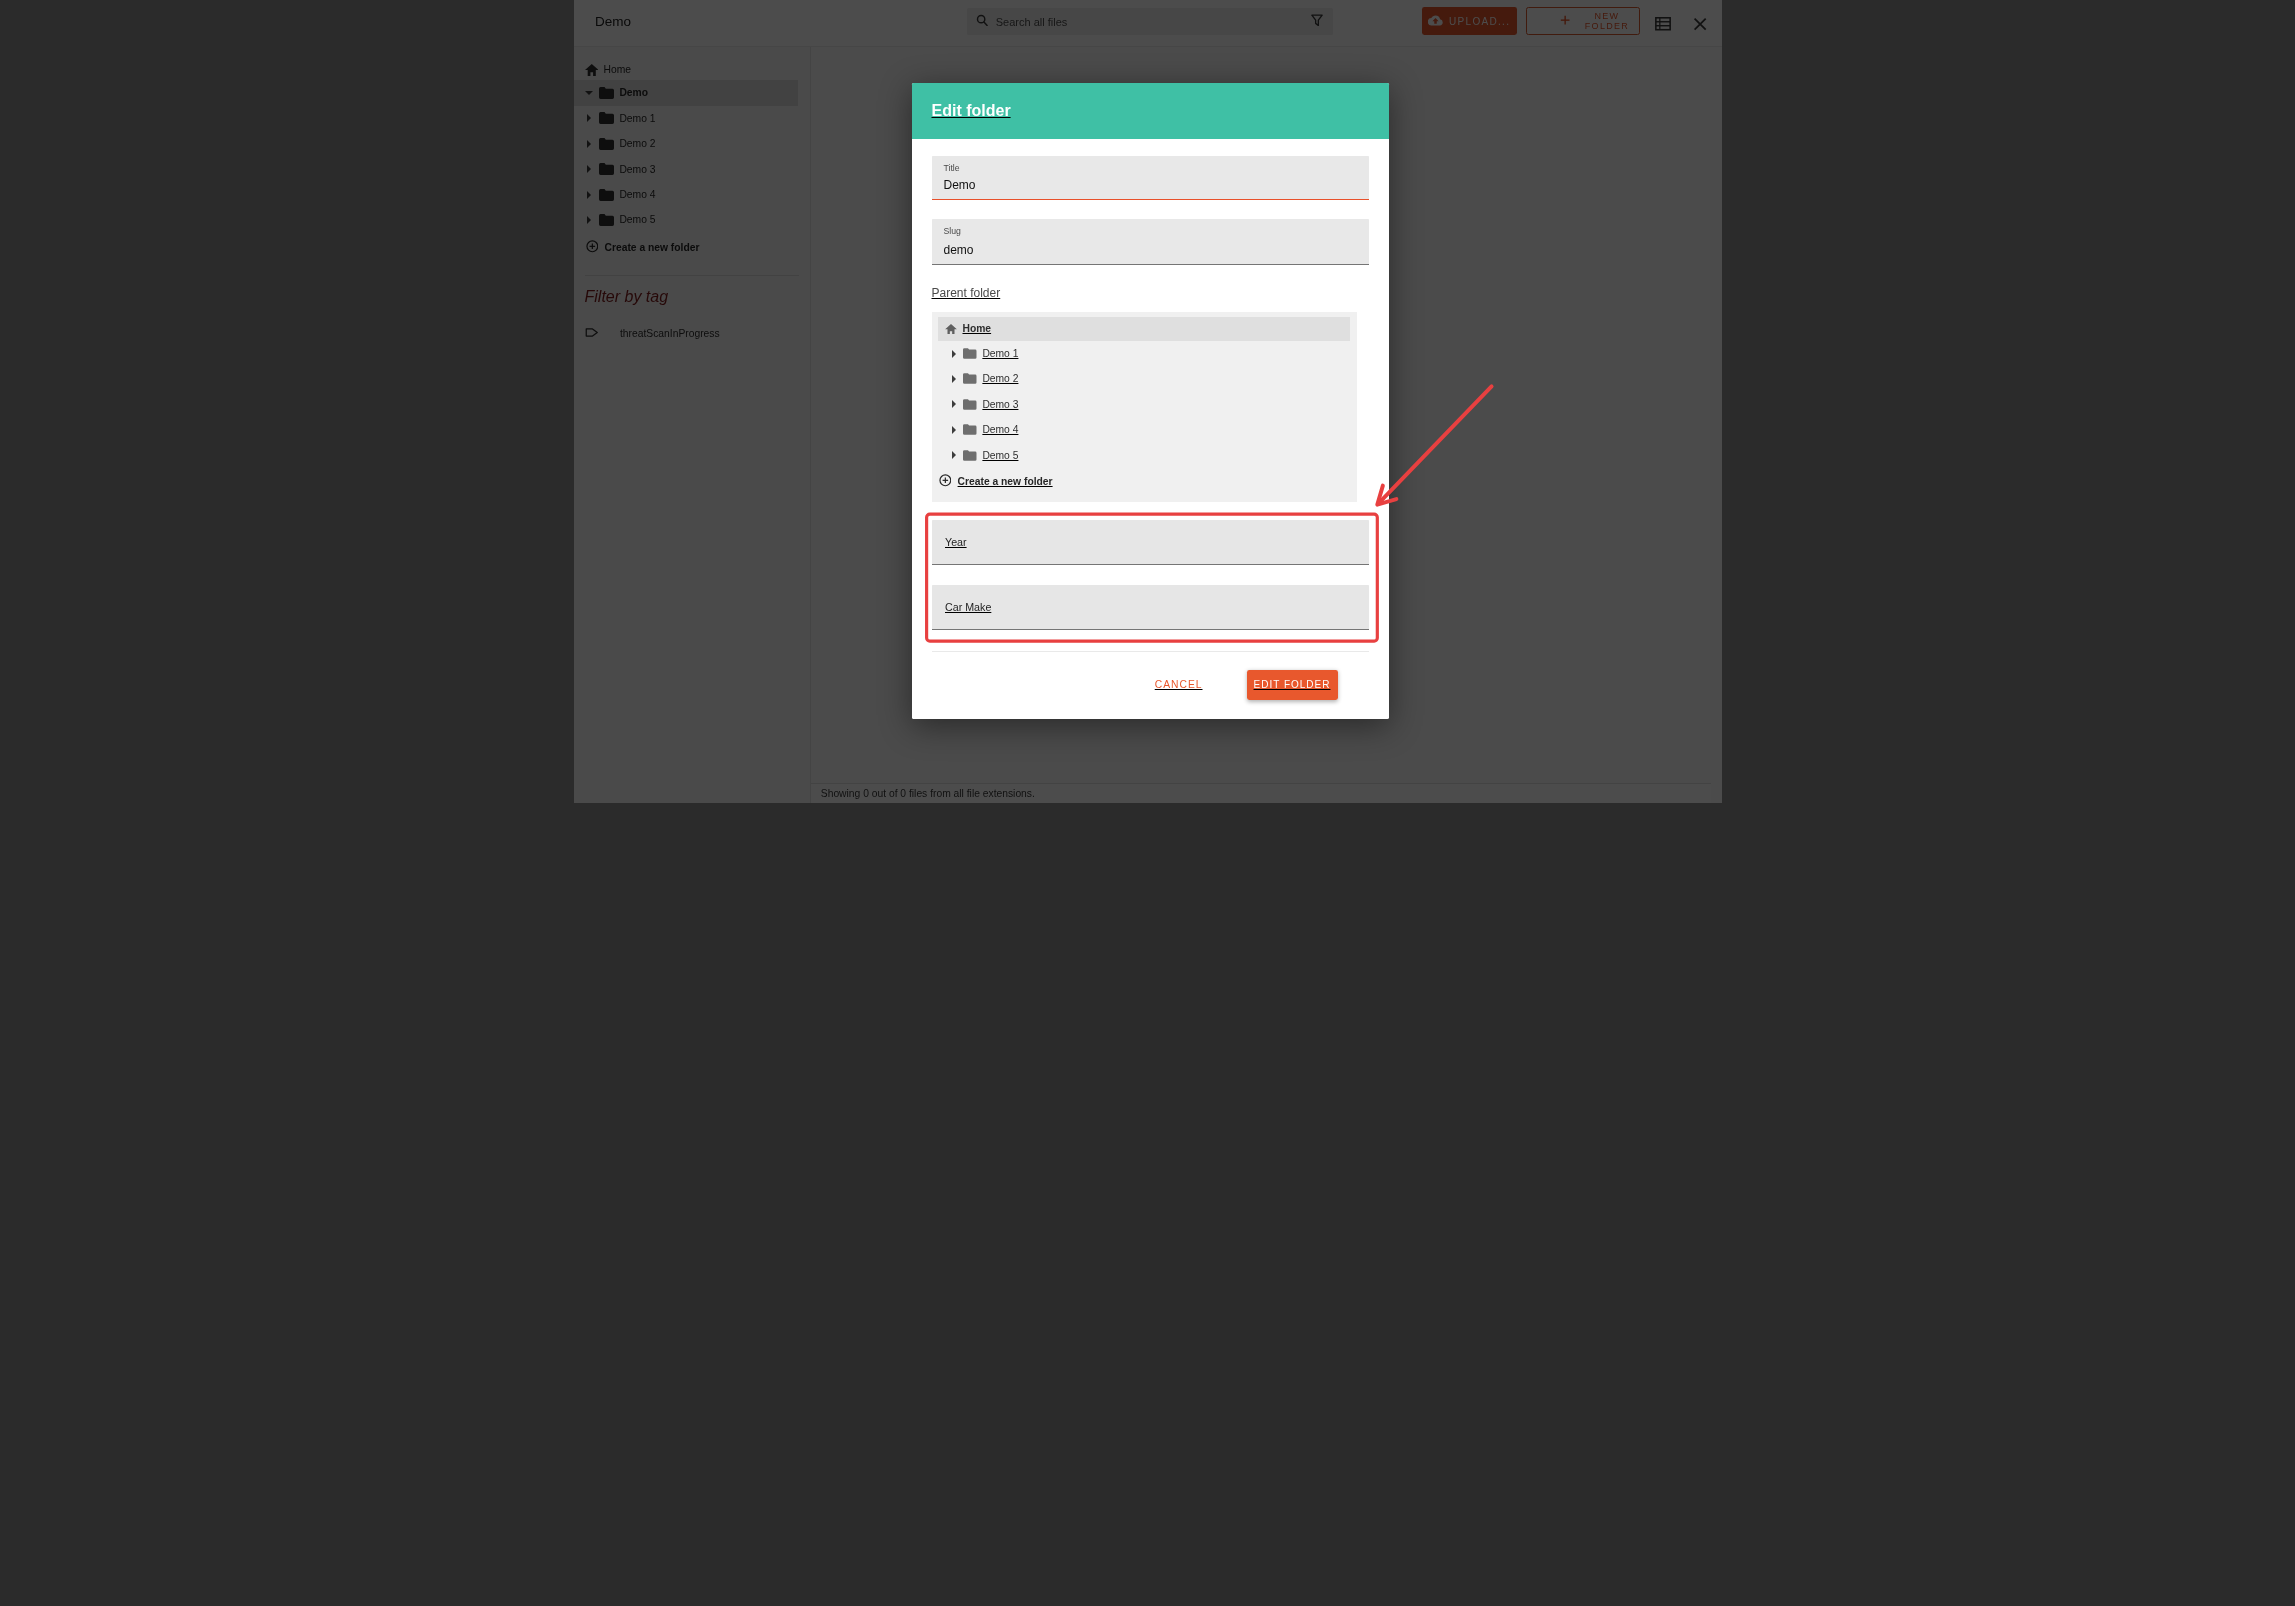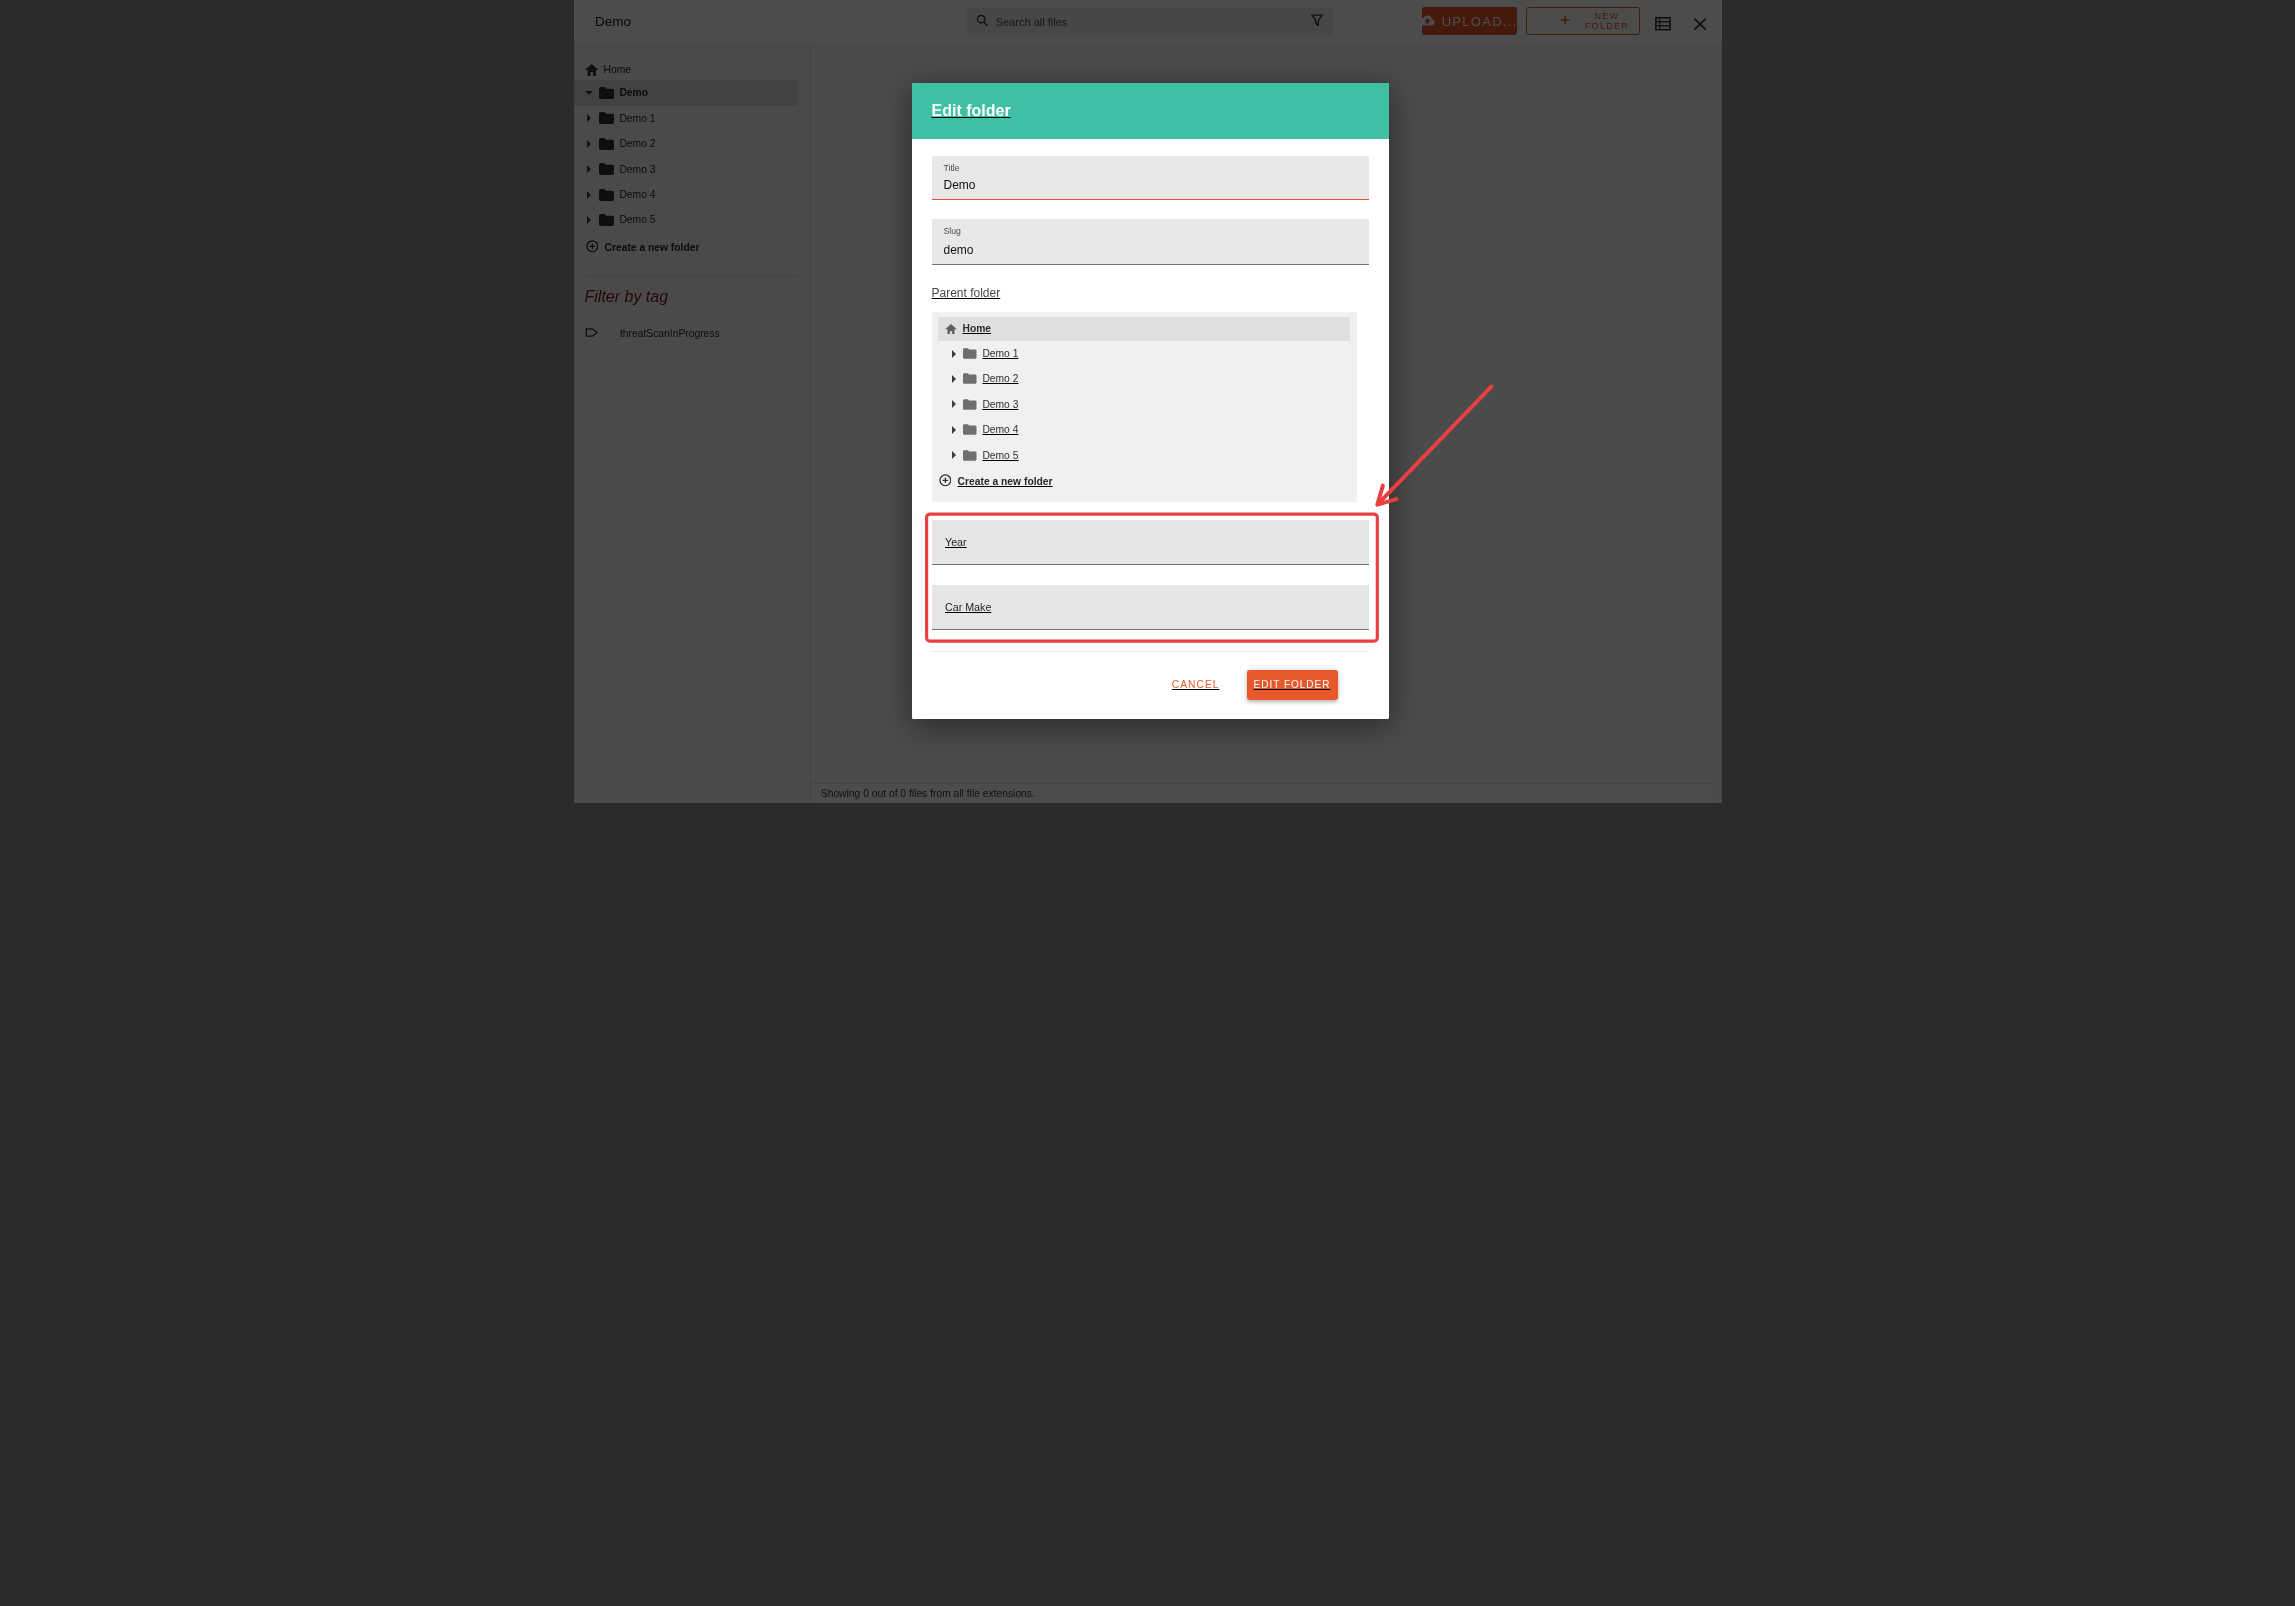--- a/index.html
+++ b/index.html
@@ -6,21 +6,21 @@
   html,body { background:#2b2b2b; }
   body { font-family:"Liberation Sans", sans-serif; }
   .app { position:relative; width:1148px; height:803px; background:#ffffff; overflow:hidden; margin:0 auto; }
 
   
   .header { position:absolute; top:0; left:0; right:0; height:47px; background:#ffffff; border-bottom:0.8px solid #ececec; z-index:1; }
   .app-title { position:absolute; left:21.4px; top:13.5px; font-size:13.5px; color:#222; }
   .searchbar { position:absolute; left:393px; top:8px; width:366px; height:27px; background:#ededed; border-radius:1.6px; display:flex; align-items:center; padding:0 9.5px; }
   .searchbar input { flex:1; border:none; background:transparent; outline:none; font-size:11px; color:#333; font-family:"Liberation Sans",sans-serif; margin-left:7.1px; }
   .searchbar input::placeholder { color:#4f4f4f; opacity:1; }
-  .btn-upload { position:absolute; left:848px; top:7.1px; width:95px; height:28px; background:#e8582d; color:#fff; border:none; border-radius:2.4px; font-size:13px; letter-spacing:1.3px; display:flex; align-items:center; justify-content:center; gap:6.3px; cursor:pointer; font-family:"Liberation Sans",sans-serif; }
+  .btn-upload { position:absolute; left:848px; top:7.1px; width:95px; height:28px; background:#e8582d; color:#fff; border:none; border-radius:2.4px; font-size:10px; letter-spacing:1.3px; display:flex; align-items:center; justify-content:center; gap:6.3px; cursor:pointer; font-family:"Liberation Sans",sans-serif; }
   .btn-newfolder { position:absolute; left:952px; top:7.1px; width:114px; height:28px; background:transparent; color:#e8582d; border:0.8px solid #d95a30; border-radius:2.4px; font-size:9px; letter-spacing:1.3px; display:flex; align-items:center; justify-content:center; gap:5.6px; cursor:pointer; font-family:"Liberation Sans",sans-serif;padding-left:33px; }
   .hdr-icon { position:absolute; top:15px; width:17.5px; height:17.5px; display:flex; align-items:center; justify-content:center; cursor:pointer; }
   .hdr-icon.list { left:1081px; }
   .hdr-icon.close { left:1118px; }
 
   
   .sidebar { position:absolute; top:47px; left:0; bottom:0; width:237px; background:#f7f7f7; border-right:0.8px solid #e3e3e3; z-index:1; }
   .srow { display:flex; align-items:center; height:25.4px; padding-left:11px; font-size:10.3px; color:#2a2a2a; cursor:pointer; }
   .srow.home { height:20.6px; margin-top:12.7px; }
   .srow.selected { background:#dcdcdc; margin-right:12px; font-weight:bold; }
@@ -54,21 +54,21 @@
   .tree-panel { margin-top:12px; width:425px; height:190px; background:#f0f0f0; padding:4.8px 6.3px; overflow:hidden; }
   .trow { display:flex; align-items:center; height:25.4px; font-size:10.3px; color:#2e2e2e; cursor:pointer; }
   .trow.home { height:24px; background:#dfdfdf; padding-left:7.1px; font-weight:bold; }
   .trow.child { padding-left:12.7px; }
   .trow .caretbox { margin-right:4.8px; }
   .tree-create { display:flex; align-items:center; gap:6.3px; height:24px; margin-top:1.6px; padding-left:0.8px; font-size:10.3px; font-weight:bold; color:#272727; cursor:pointer; }
   .custom-field { position:relative; height:45px; background:#e6e6e6; border-bottom:1.6px solid #757575; border-radius:0.8px 0.8px 0 0; display:flex; align-items:center; padding-left:13.5px; font-size:10.7px; color:#1f1f1f; cursor:pointer; }
   .cf-carmake { margin-top:20px; }
   .cf-year { margin-top:18px; }
   .footer-divider { border:none; border-top:0.8px solid #e9e9e9; margin-top:21.4px; }
-  .modal-footer { height:65px; display:flex; align-items:center; justify-content:flex-end; gap:27px; padding-right:31px; }
+  .modal-footer { height:65px; display:flex; align-items:center; justify-content:flex-end; gap:44px; padding-right:31px; }
   .btn-cancel { background:none; border:none; color:#e8582d; font-size:10.3px; letter-spacing:1px; cursor:pointer; font-family:"Liberation Sans",sans-serif; }
   .btn-submit { width:91px; height:30px; background:#e8582d; color:#fff; border:none; border-radius:2.4px; font-size:10px; letter-spacing:1px; box-shadow:0 1.6px 4px rgba(0,0,0,0.3); cursor:pointer; font-family:"Liberation Sans",sans-serif; }
 
   
   .annotation { position:absolute; inset:0; z-index:30; pointer-events:none; }
 </style>
 </head>
 <body>
 
 <div class="app">

